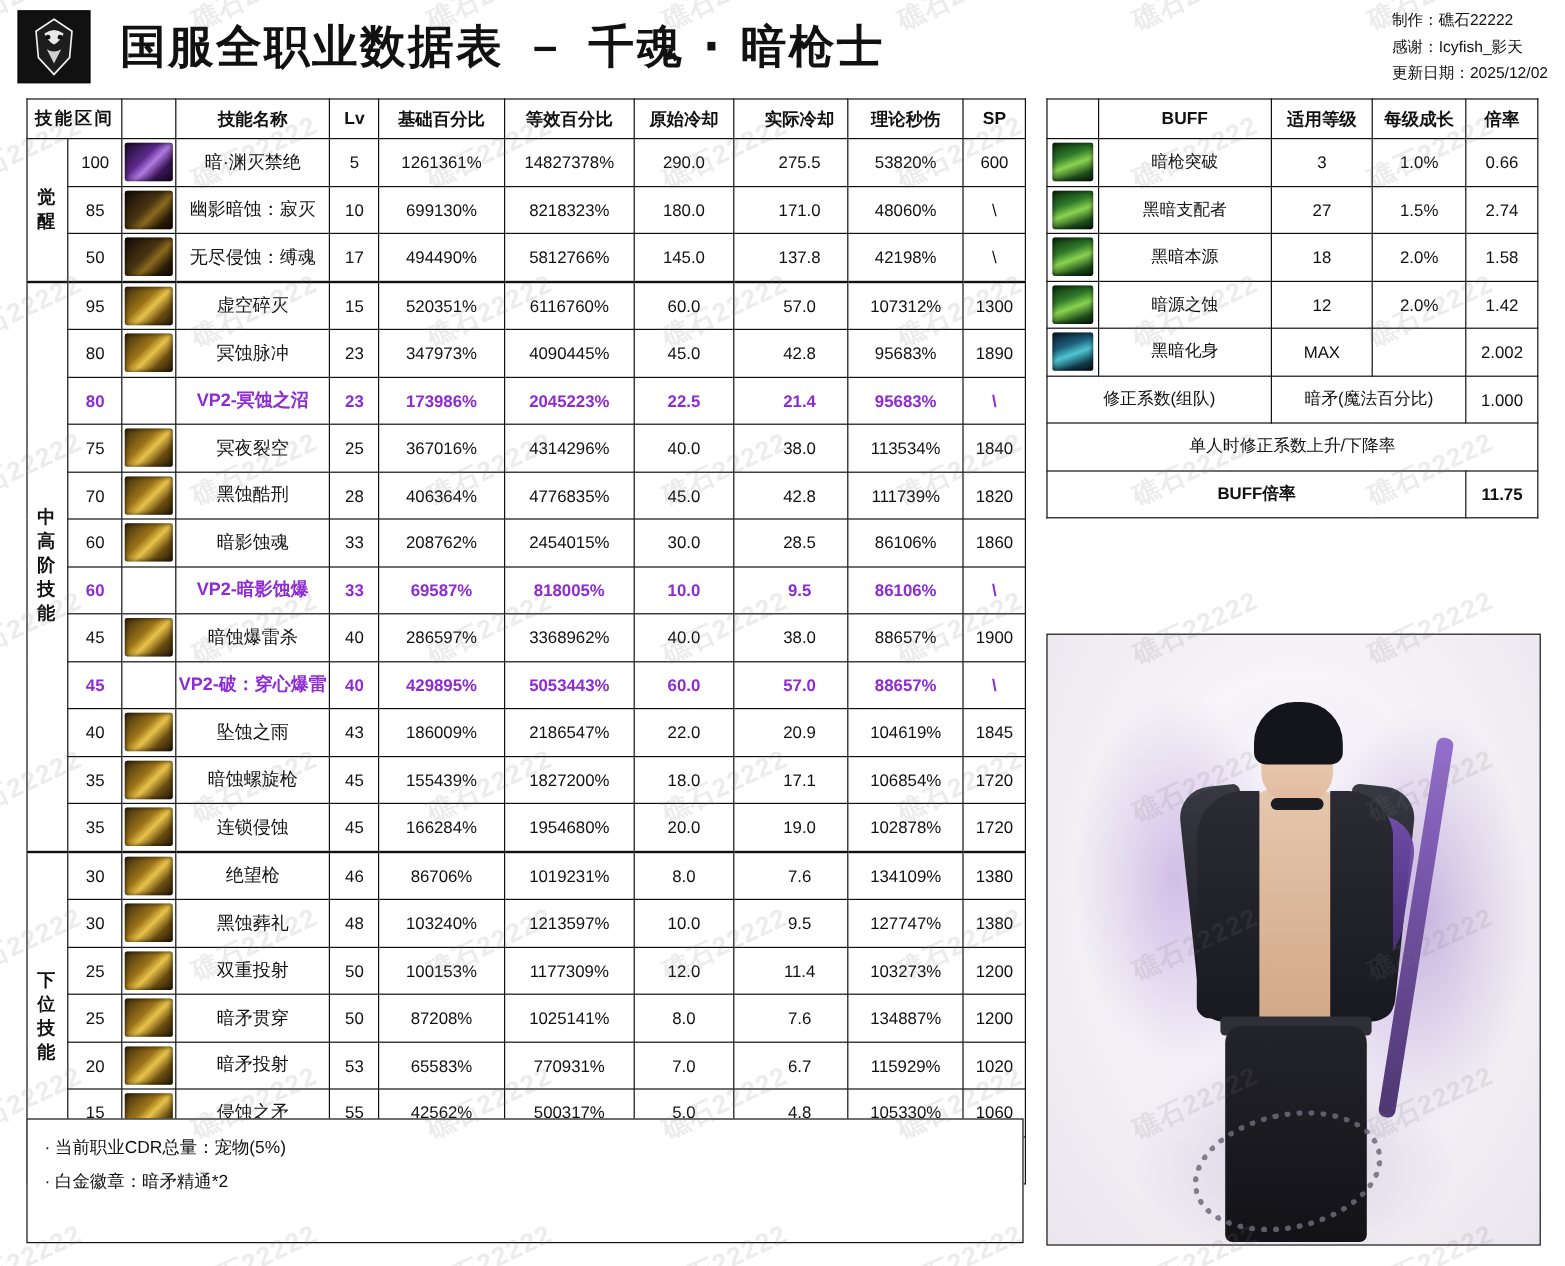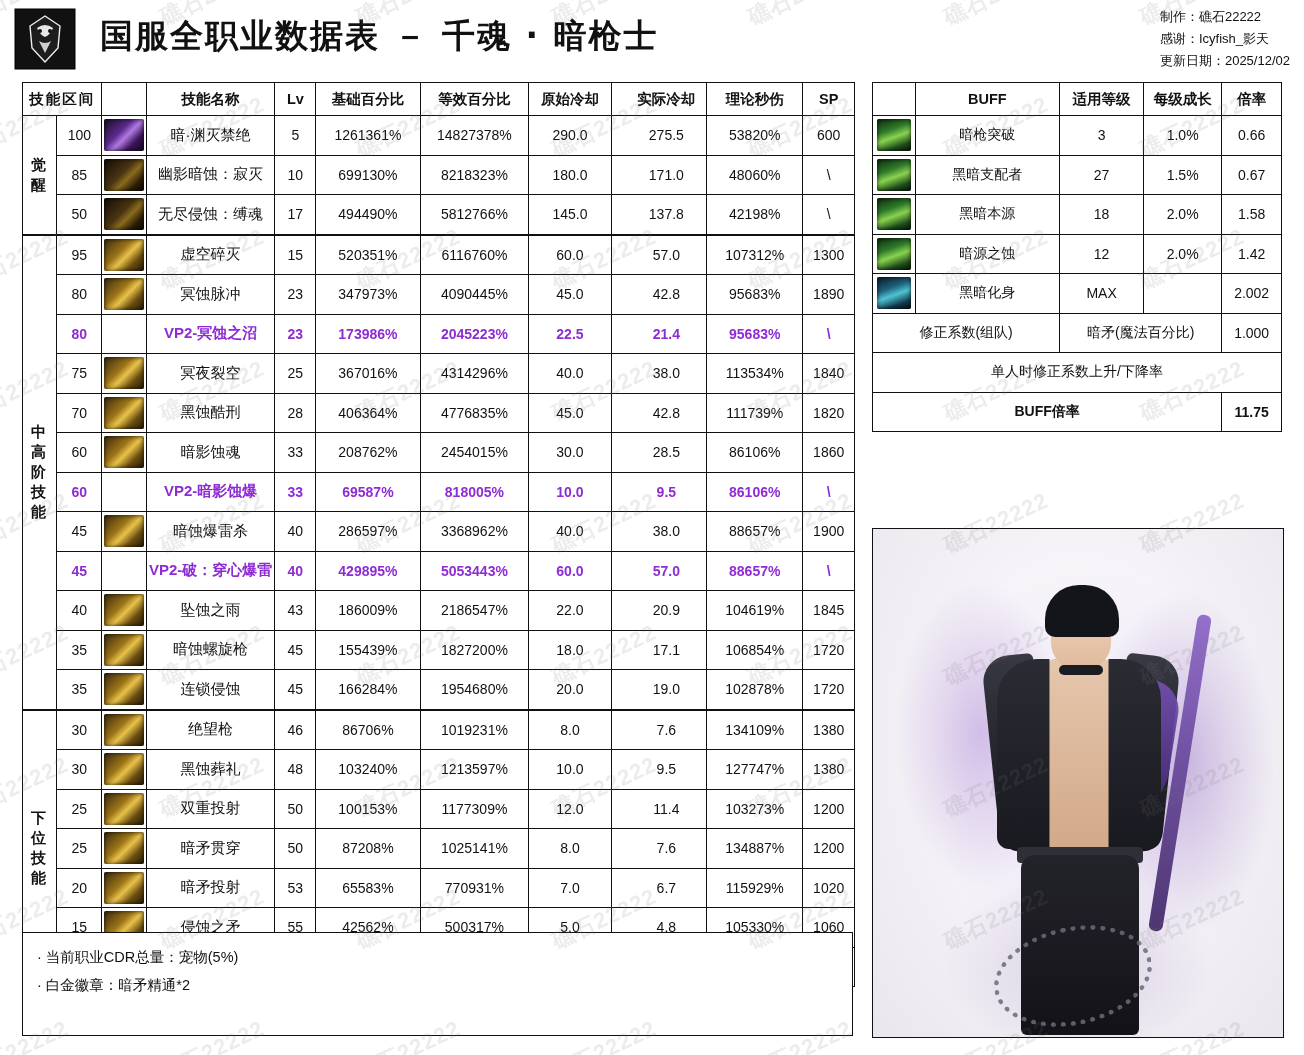--- a/index.html
+++ b/index.html
@@ -13,21 +13,21 @@
   }
   
   .wm-layer{position:absolute;inset:0;pointer-events:none;z-index:50;overflow:hidden;}
   .wm{position:absolute;font-size:22px;color:rgba(120,120,120,.14);transform:rotate(-25deg);white-space:nowrap;font-weight:bold;letter-spacing:1px;}
 
   
   .header{position:relative;height:72px;}
   .logo{position:absolute;left:14px;top:8px;width:62px;height:62px;}
   .title{
     position:absolute;left:100px;top:14px;
-    font-size:33px;font-weight:bold;letter-spacing:2px;
+    font-size:38px;font-weight:bold;letter-spacing:2px;
     font-family:"DejaVu Sans","Liberation Sans",sans-serif;
   }
   .credits{position:absolute;right:14px;top:6px;text-align:left;font-size:13px;line-height:22px;}
   .credits div{white-space:nowrap;}
   .credits .row{display:flex;}
 
   
   table{border-collapse:collapse;}
   td,th{border:1px solid #111;text-align:center;vertical-align:middle;font-size:14px;background:#fff;}
 
@@ -504,21 +504,21 @@
           <td class="b-grow">1.0%</td>
           <td class="b-mult">0.66</td>
         </tr>
         <tr>
           <td class="b-icon">
             <div class="bicon"></div>
           </td>
           <td class="b-name">黑暗支配者</td>
           <td class="b-lvl">27</td>
           <td class="b-grow">1.5%</td>
-          <td class="b-mult">0.67</td>
+          <td class="b-mult">2.74</td>
         </tr>
         <tr>
           <td class="b-icon">
             <div class="bicon"></div>
           </td>
           <td class="b-name">黑暗本源</td>
           <td class="b-lvl">18</td>
           <td class="b-grow">2.0%</td>
           <td class="b-mult">1.58</td>
         </tr>

